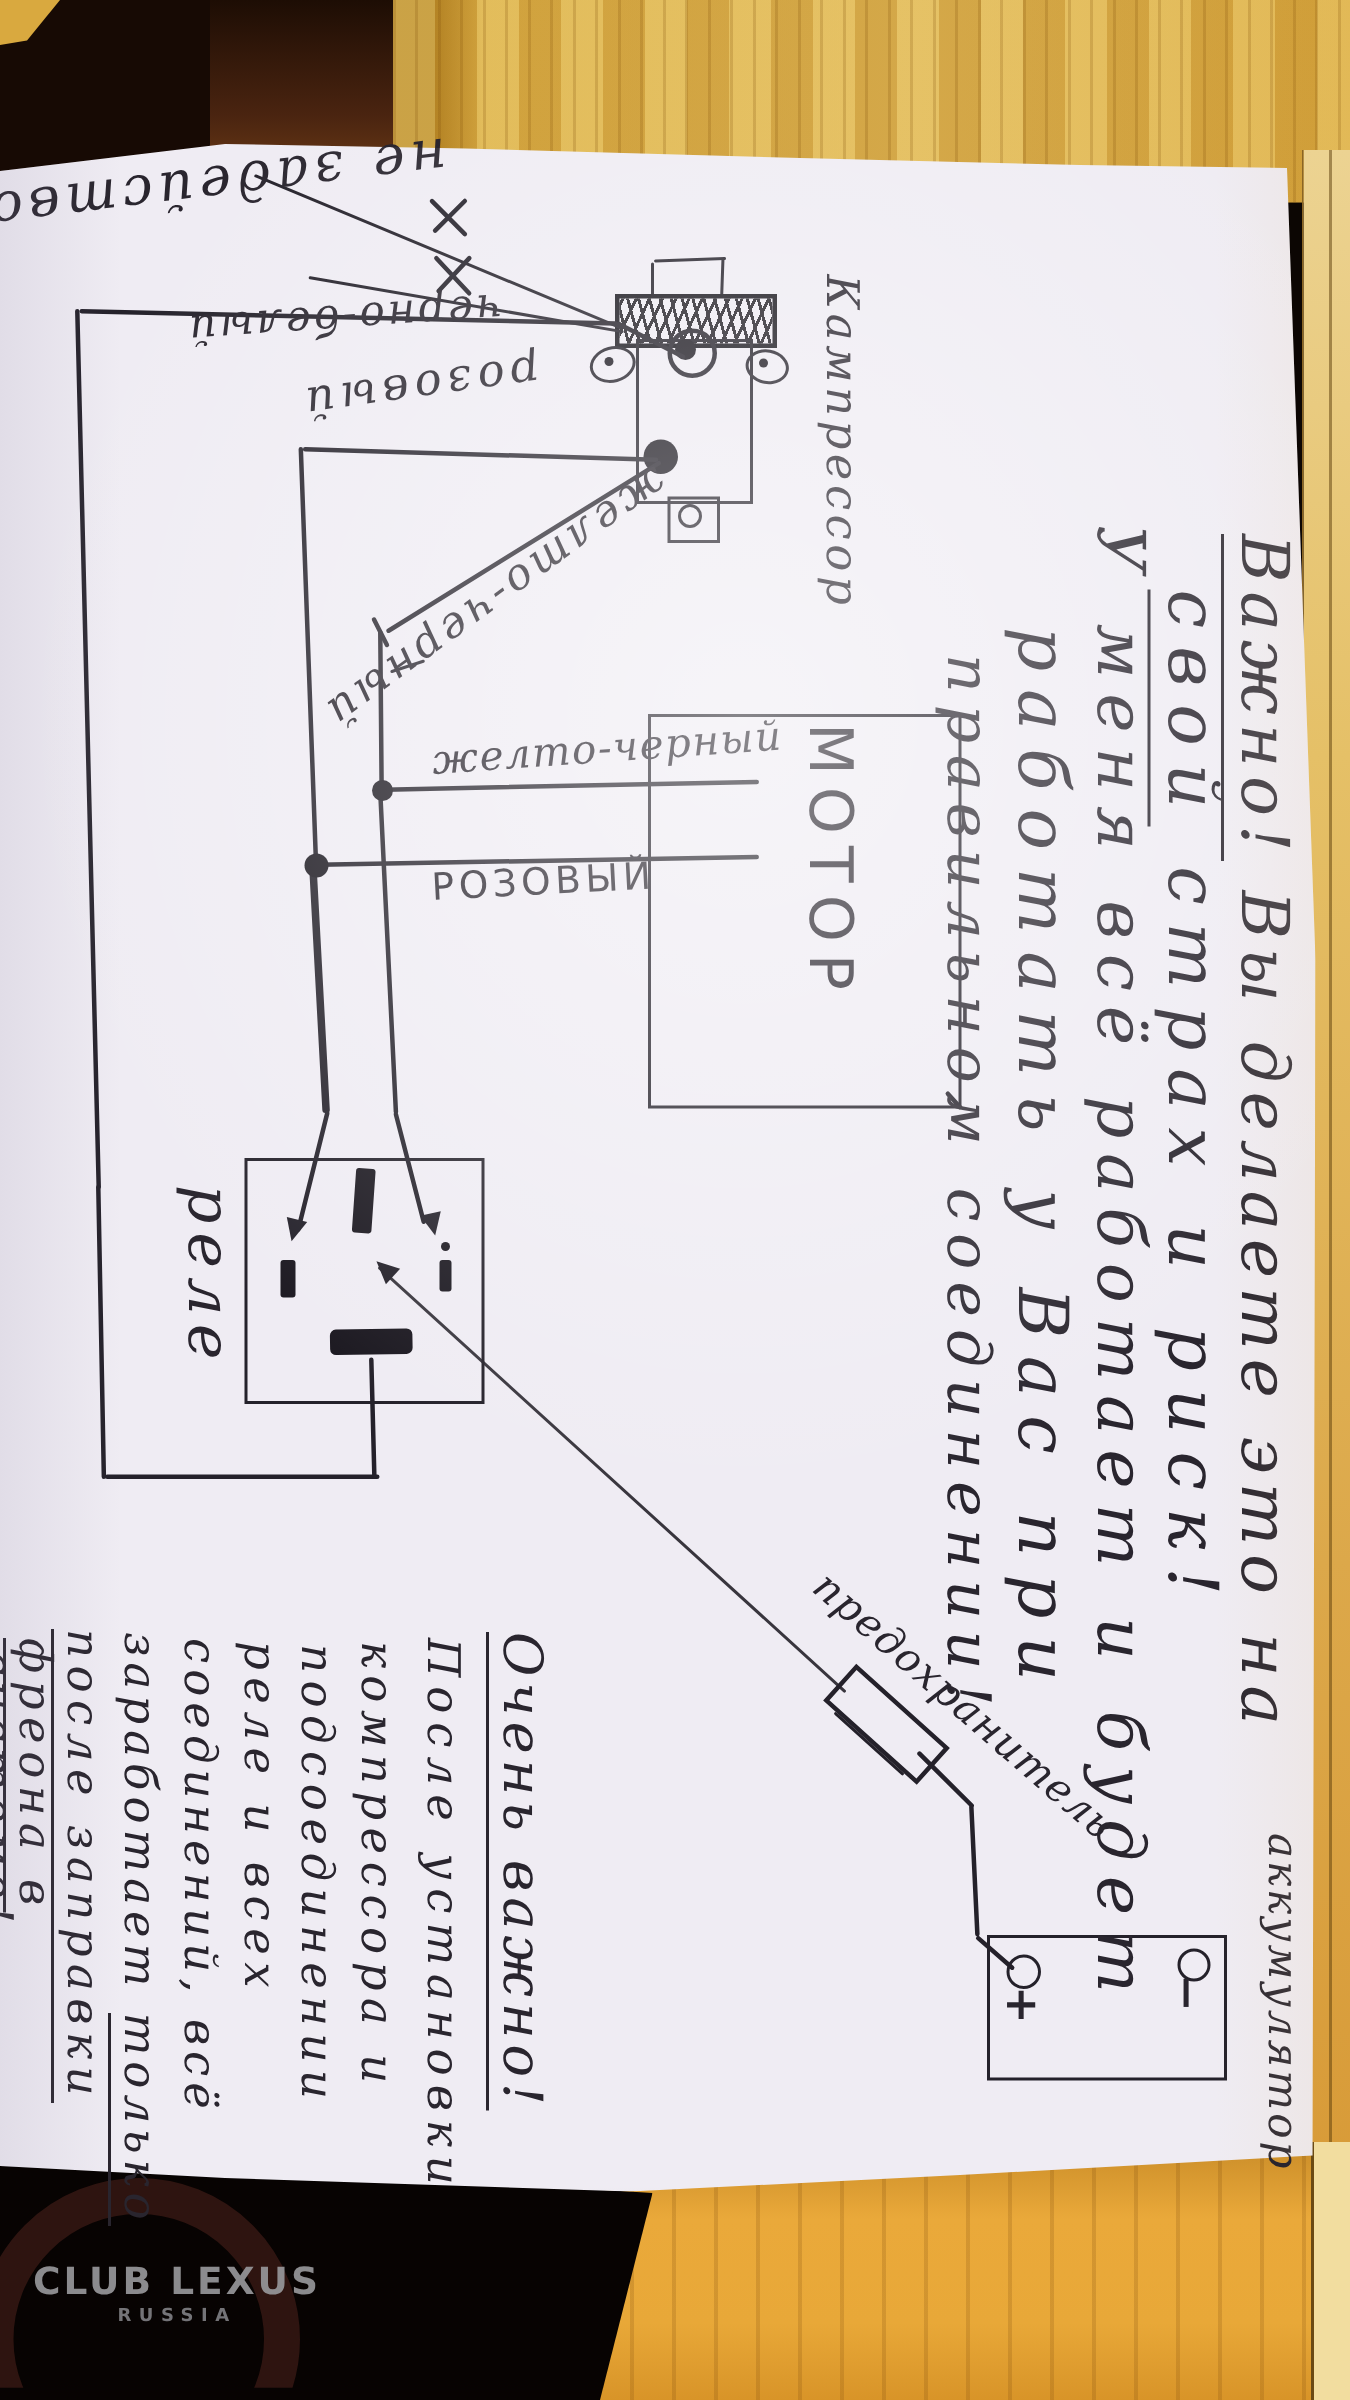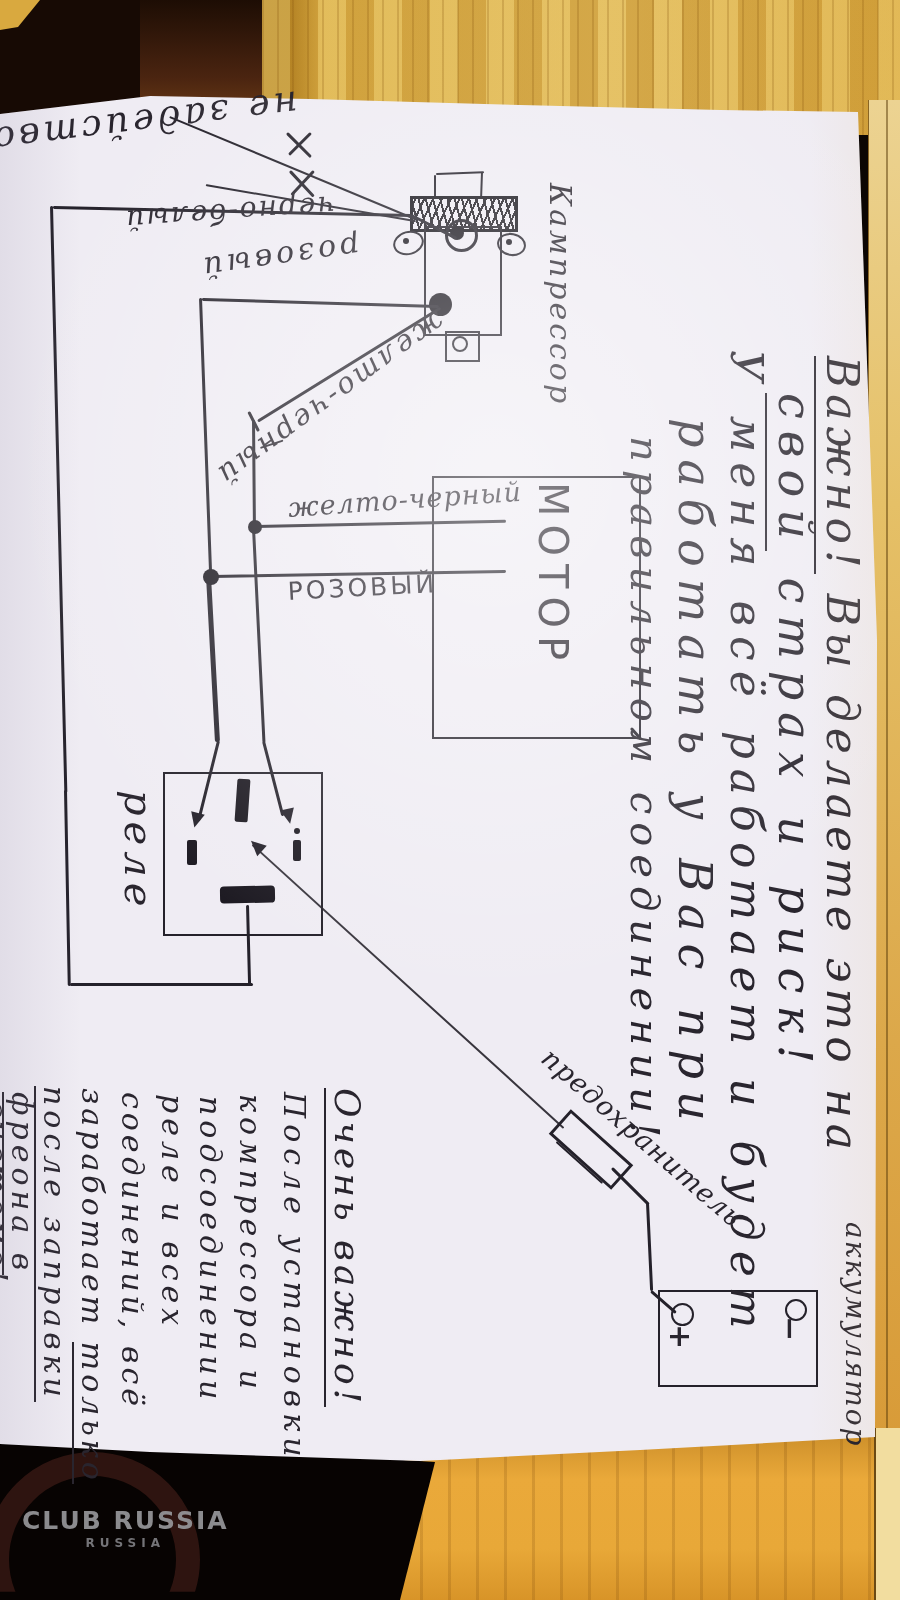--- a/index.html
+++ b/index.html
@@ -177,17 +177,17 @@
   <div class="rt r90" style="left:110px;top:1088px;font-size:30px;letter-spacing:4px;">
     <span>заработает </span><span class="u">только</span>
   </div>
   <div class="rt r90 u" style="left:72px;top:1086px;font-size:30px;letter-spacing:5px;">после заправки</div>
   <div class="rt r90 u" style="left:40px;top:1092px;font-size:30px;letter-spacing:5px;">фреона в</div>
   <div class="rt r90" style="left:14px;top:1100px;font-size:30px;letter-spacing:4px;">системе!</div>
 
   <div id="paper-shade"></div>
 
   <div id="watermark">
-    <span>CLUB RUSSIA</span>
+    <span>CLUB LEXUS</span>
     <span class="sub">RUSSIA</span>
   </div>
 
 </div>
 
 </body></html>

